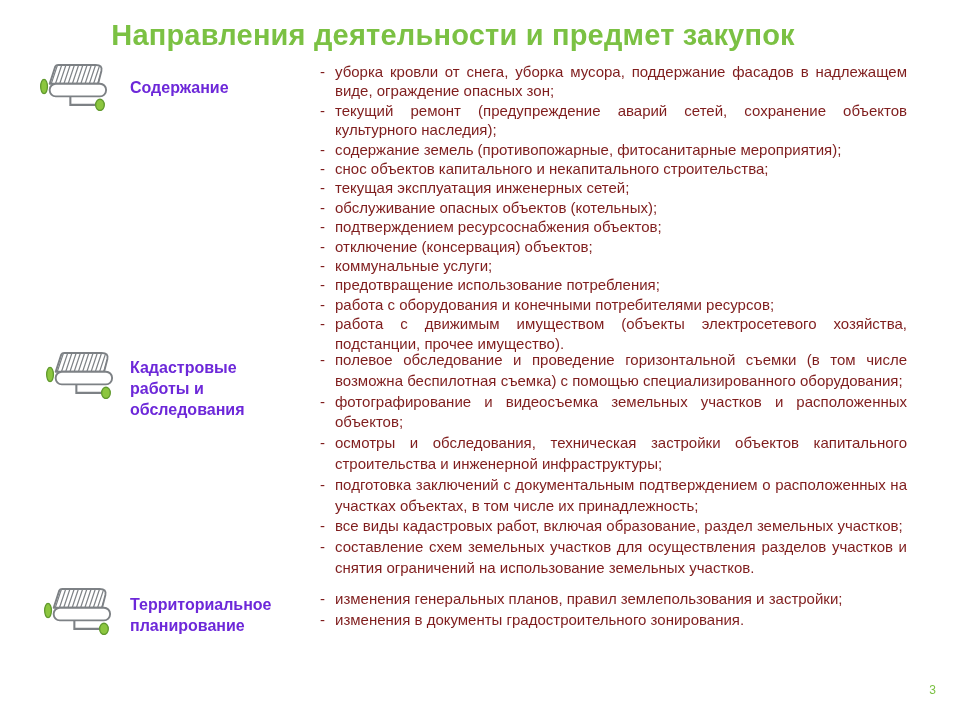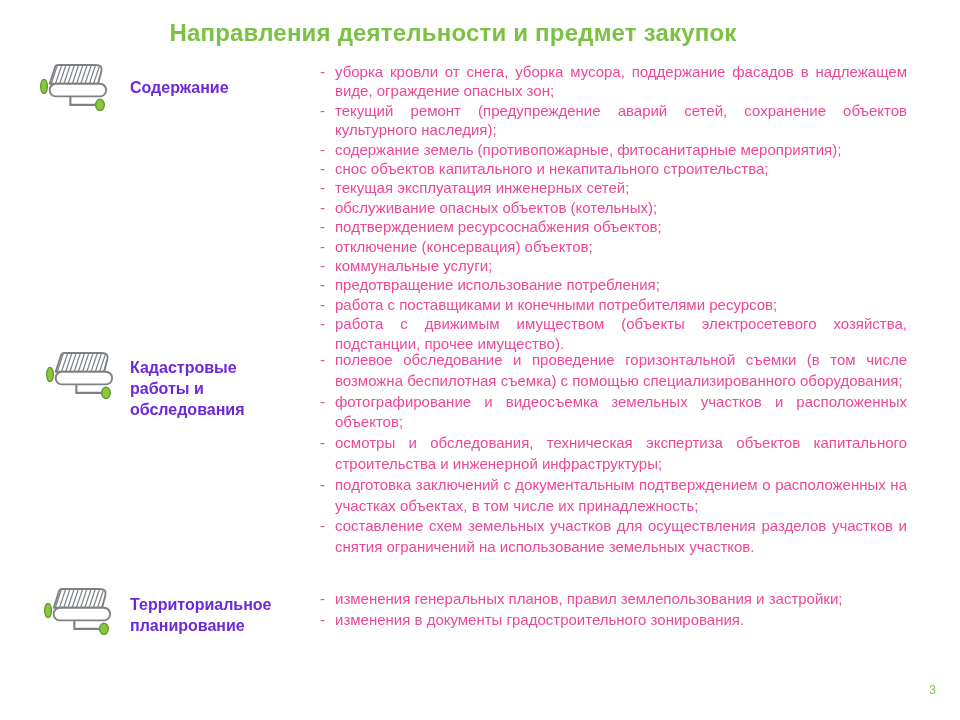--- a/index.html
+++ b/index.html
@@ -3,28 +3,28 @@
 <meta charset="utf-8">
 <style>
   html,body{margin:0;padding:0;background:#fff;}
   .slide{
     position:relative;width:960px;height:720px;background:#ffffff;
     font-family:"Liberation Sans","DejaVu Sans",sans-serif;overflow:hidden;
   }
   .abs{position:absolute;}
   .title{
     left:0;top:19px;width:906px;margin:0;text-align:center;
-    font-size:24px;font-weight:bold;color:#7BC143;letter-spacing:0.2px;
+    font-size:29px;font-weight:bold;color:#7BC143;letter-spacing:0.2px;
   }
   .label{
     margin:0;font-size:16px;font-weight:bold;color:#6d28d9;line-height:21px;
   }
   .list{
     margin:0;padding:0;list-style:none;left:318px;width:589px;
-    color:#ec4899;font-size:15px;
+    color:#7f1d1d;font-size:15px;
   }
   .list li{position:relative;padding-left:17px;text-align:justify;}
   .list li::before{content:"-";position:absolute;left:2px;}
   .l1 li{line-height:19.4px;}
   .l2 li{line-height:20.8px;}
   .l3 li{line-height:20.5px;}
   .roller{width:72px;height:47px;display:block;}
   .pagenum{right:24px;top:683px;font-size:12px;color:#7BC143;}
 </style>
 </head>
@@ -77,37 +77,38 @@
         <li>уборка кровли от снега, уборка мусора, поддержание фасадов в надлежащем виде, ограждение опасных зон;</li>
         <li>текущий ремонт (предупреждение аварий сетей, сохранение объектов культурного наследия);</li>
         <li>содержание земель (противопожарные, фитосанитарные мероприятия);</li>
         <li>снос объектов капитального и некапитального строительства;</li>
         <li>текущая эксплуатация инженерных сетей;</li>
         <li>обслуживание опасных объектов (котельных);</li>
         <li>подтверждением ресурсоснабжения объектов;</li>
         <li>отключение (консервация) объектов;</li>
         <li>коммунальные услуги;</li>
         <li>предотвращение использование потребления;</li>
-        <li>работа с поставщиками и конечными потребителями ресурсов;</li>
+        <li>работа с оборудования и конечными потребителями ресурсов;</li>
         <li>работа с движимым имуществом (объекты электросетевого хозяйства, подстанции, прочее имущество).</li>
       </ul>
   </div>
 
   <div>
     <span class="abs" style="left:46px;top:352px">
       <svg class="roller">
           <use href="#roller"></use>
         </svg>
     </span>
     <h2 class="abs label" style="left:130px;top:357px;width:168px">Кадастровые работы и обследования</h2>
     <ul class="abs list l2" style="top:350px">
         <li>полевое обследование и проведение горизонтальной съемки (в том числе возможна беспилотная съемка) с помощью специализированного оборудования;</li>
         <li>фотографирование и видеосъемка земельных участков и расположенных объектов;</li>
-        <li>осмотры и обследования, техническая экспертиза объектов капитального строительства и инженерной инфраструктуры;</li>
+        <li>осмотры и обследования, техническая застройки объектов капитального строительства и инженерной инфраструктуры;</li>
         <li>подготовка заключений с документальным подтверждением о расположенных на участках объектах, в том числе их принадлежность;</li>
+        <li>все виды кадастровых работ, включая образование, раздел земельных участков;</li>
         <li>составление схем земельных участков для осуществления разделов участков и снятия ограничений на использование земельных участков.</li>
       </ul>
   </div>
 
   <div>
     <span class="abs" style="left:44px;top:588px">
       <svg class="roller">
           <use href="#roller"></use>
         </svg>
     </span>

